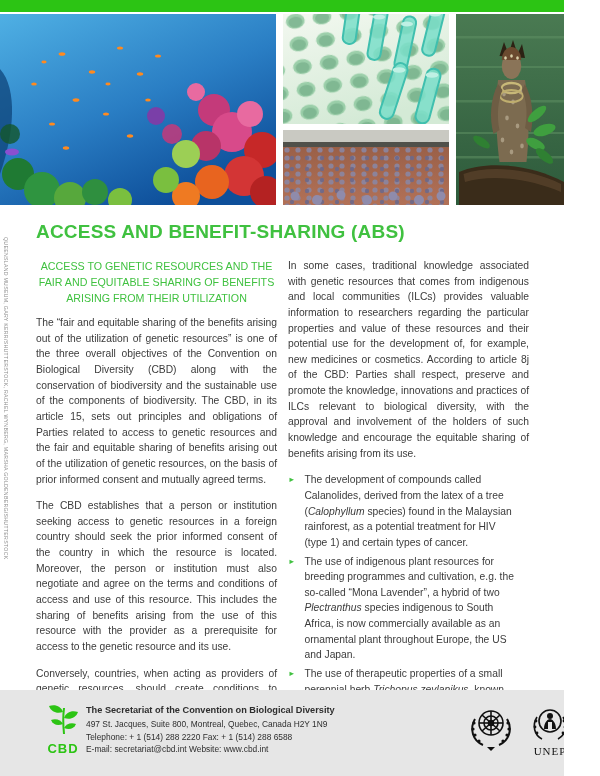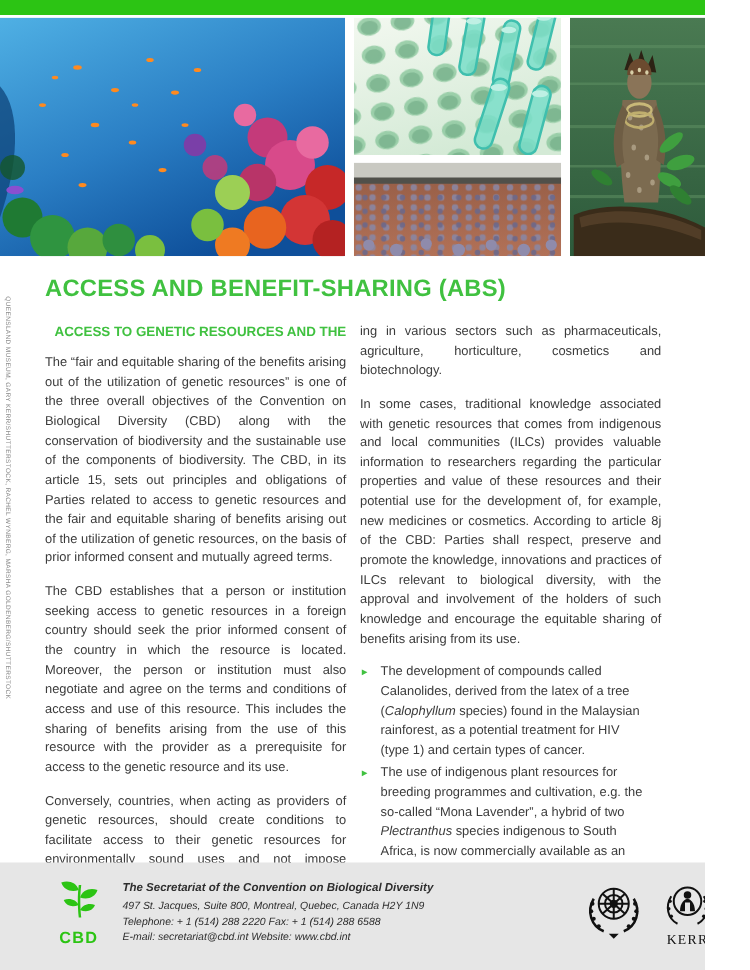--- a/index.html
+++ b/index.html
@@ -13,36 +13,36 @@
   .photo-midcol{width:166px;flex:none;display:flex;flex-direction:column;gap:6px;}
   .photo-mid-top{height:110px;}
   .photo-mid-bottom{height:75px;}
   .photo-right{flex:1;}
   .credit-rail{position:absolute;left:3px;top:237px;writing-mode:vertical-rl;
         font-size:5.2px;letter-spacing:.3px;color:#8d8d8d;white-space:nowrap;}
   .content{padding:0 35px 0 36px;}
   .page-title{margin:16px 0 0 0;color:#40c140;font-size:19px;font-weight:bold;letter-spacing:.2px;}
   .columns{display:flex;gap:11px;margin-top:15px;}
   .col{width:50%;font-size:10.3px;line-height:1.52;color:#3b3b3b;text-align:justify;}
-  .subheading{color:#40c140;font-weight:bold;font-size:10.7px;line-height:1.5;
-        text-align:right;margin:0 0 9px 0;}
+  .subheading{color:#40c140;font-weight:normal;font-size:10.7px;line-height:1.5;
+        text-align:center;margin:0 0 9px 0;}
   .subheading span{display:block;}
   .col p{margin:0 0 11px 0;}
   .examples-heading{color:#40c140;font-weight:bold;font-style:italic;font-size:10.6px;
         margin:1px 0 5px 0;text-align:left;}
   ul.examples{list-style:none;margin:0 0 1px 0;padding:0;}
   ul.examples li{display:flex;gap:9px;margin:0 0 3px 0;text-align:left;}
   .tri{color:#40c140;font-size:7.5px;line-height:15px;flex:none;}
   .btext{width:88%;}
   .it{font-style:italic;}
   .footer{position:absolute;left:0;bottom:0;width:600px;height:86px;background:#e6e6e6;
         display:flex;align-items:center;box-sizing:border-box;padding:0 28px 6px 40px;}
   .cbd-logo{width:46px;text-align:center;flex:none;}
   .cbd-logo .cbd-label{color:#2cc414;font-weight:bold;font-size:13px;letter-spacing:1px;margin-top:1px;}
-  .sec-text{margin-left:12px;color:#2e2e2e;font-size:8.4px;line-height:1.5;font-style:italic;}
+  .sec-text{color:#2e2e2e;font-size:8.4px;line-height:1.5;}
   .sec-org{font-weight:bold;font-size:9.2px;}
   .footer-logos{margin-left:auto;display:flex;align-items:flex-end;gap:13px;}
   .unep-label{font-family:"Liberation Serif",serif;font-size:11px;color:#111;
         letter-spacing:1px;text-align:center;margin-top:-2px;}
   .gef-label{color:#5ba11e;font-weight:bold;font-size:15px;text-align:center;margin-top:-4px;}
 </style>
 </head>
 <body>
 
 <div class="page">
@@ -218,29 +218,30 @@
   <div class="credit-rail">QUEENSLAND MUSEUM, GARY KERR/SHUTTERSTOCK, RACHEL WYNBERG, MARSHA GOLDENBERG/SHUTTERSTOCK</div>
 
   <div class="content">
     <h1 class="page-title">ACCESS AND BENEFIT-SHARING (ABS)</h1>
 
     <div class="columns">
 
       <div class="col">
         <div class="subheading">
           <span>ACCESS TO GENETIC RESOURCES AND THE</span>
+          <span>FAIR AND EQUITABLE SHARING OF BENEFITS</span>
+          <span>ARISING FROM THEIR UTILIZATION</span>
         </div>
         <p>The “fair and equitable sharing of the benefits arising out of the utilization of genetic resources” is one of the three overall objectives of the Convention on Biological Diversity (CBD) along with the conservation of biodiversity and the sustainable use of the components of biodiversity. The CBD, in its article 15, sets out principles and obligations of Parties related to access to genetic resources and the fair and equitable sharing of benefits arising out of the utilization of genetic resources, on the basis of prior informed consent and mutually agreed terms.</p>
         <p>The CBD establishes that a person or institution seeking access to genetic resources in a foreign country should seek the prior informed consent of the country in which the resource is located. Moreover, the person or institution must also negotiate and agree on the terms and conditions of access and use of this resource. This includes the sharing of benefits arising from the use of this resource with the provider as a prerequisite for access to the genetic resource and its use.</p>
         <p>Conversely, countries, when acting as providers of genetic resources, should create conditions to facilitate access to their genetic resources for environmentally sound uses and not impose restrictions that run counter to the objectives of the CBD.</p>
         <p>Genetic resources, whether from plant, animal or micro-organisms, are used for a variety of purposes ranging from basic research to the development of products. Users of genetic resources include research and academic institutions, and private companies operat-</p>
       </div>
 
       <div class="col">
-        <p>ing in various sectors such as pharmaceuticals, agriculture, horticulture, cosmetics and biotechnology.</p>
         <p>In some cases, traditional knowledge associated with genetic resources that comes from indigenous and local communities (ILCs) provides valuable information to researchers regarding the particular properties and value of these resources and their potential use for the development of, for example, new medicines or cosmetics. According to article 8j of the CBD: Parties shall respect, preserve and promote the knowledge, innovations and practices of ILCs relevant to biological diversity, with the approval and involvement of the holders of such knowledge and encourage the equitable sharing of benefits arising from its use.</p>
         <ul class="examples">
           <li>
             <span class="tri">►</span>
             <span class="btext"><span>The development of compounds called Calanolides, derived from the latex of a tree (</span><span class="it">Calophyllum</span><span> species) found in the Malaysian rainforest, as a potential treatment for HIV (type 1) and certain types of cancer.</span></span>
           </li>
           <li>
             <span class="tri">►</span>
             <span class="btext"><span>The use of indigenous plant resources for breeding programmes and cultivation, e.g. the so-called “Mona Lavender”, a hybrid of two </span><span class="it">Plectranthus</span><span> species indigenous to South Africa, is now commercially available as an ornamental plant throughout Europe, the US and Japan.</span></span>
           </li>
@@ -314,18 +315,18 @@
             <circle cx="22" cy="11" r="3"></circle>
             <path d="M16,24 C16,17 20,14 22,14 C24,14 28,17 28,24 L24,24 L24,17 L20,17 L20,24 Z"></path>
             <circle cx="8" cy="16" r="1.4"></circle>
               <circle cx="7" cy="22" r="1.4"></circle>
               <circle cx="9" cy="28" r="1.4"></circle>
             <circle cx="36" cy="16" r="1.4"></circle>
               <circle cx="37" cy="22" r="1.4"></circle>
               <circle cx="35" cy="28" r="1.4"></circle>
           </g>
         </svg>
-        <div class="unep-label">KERR</div>
+        <div class="unep-label">UNEP</div>
       </div>
     </div>
   </div>
 
 </div>
 
 </body></html>

